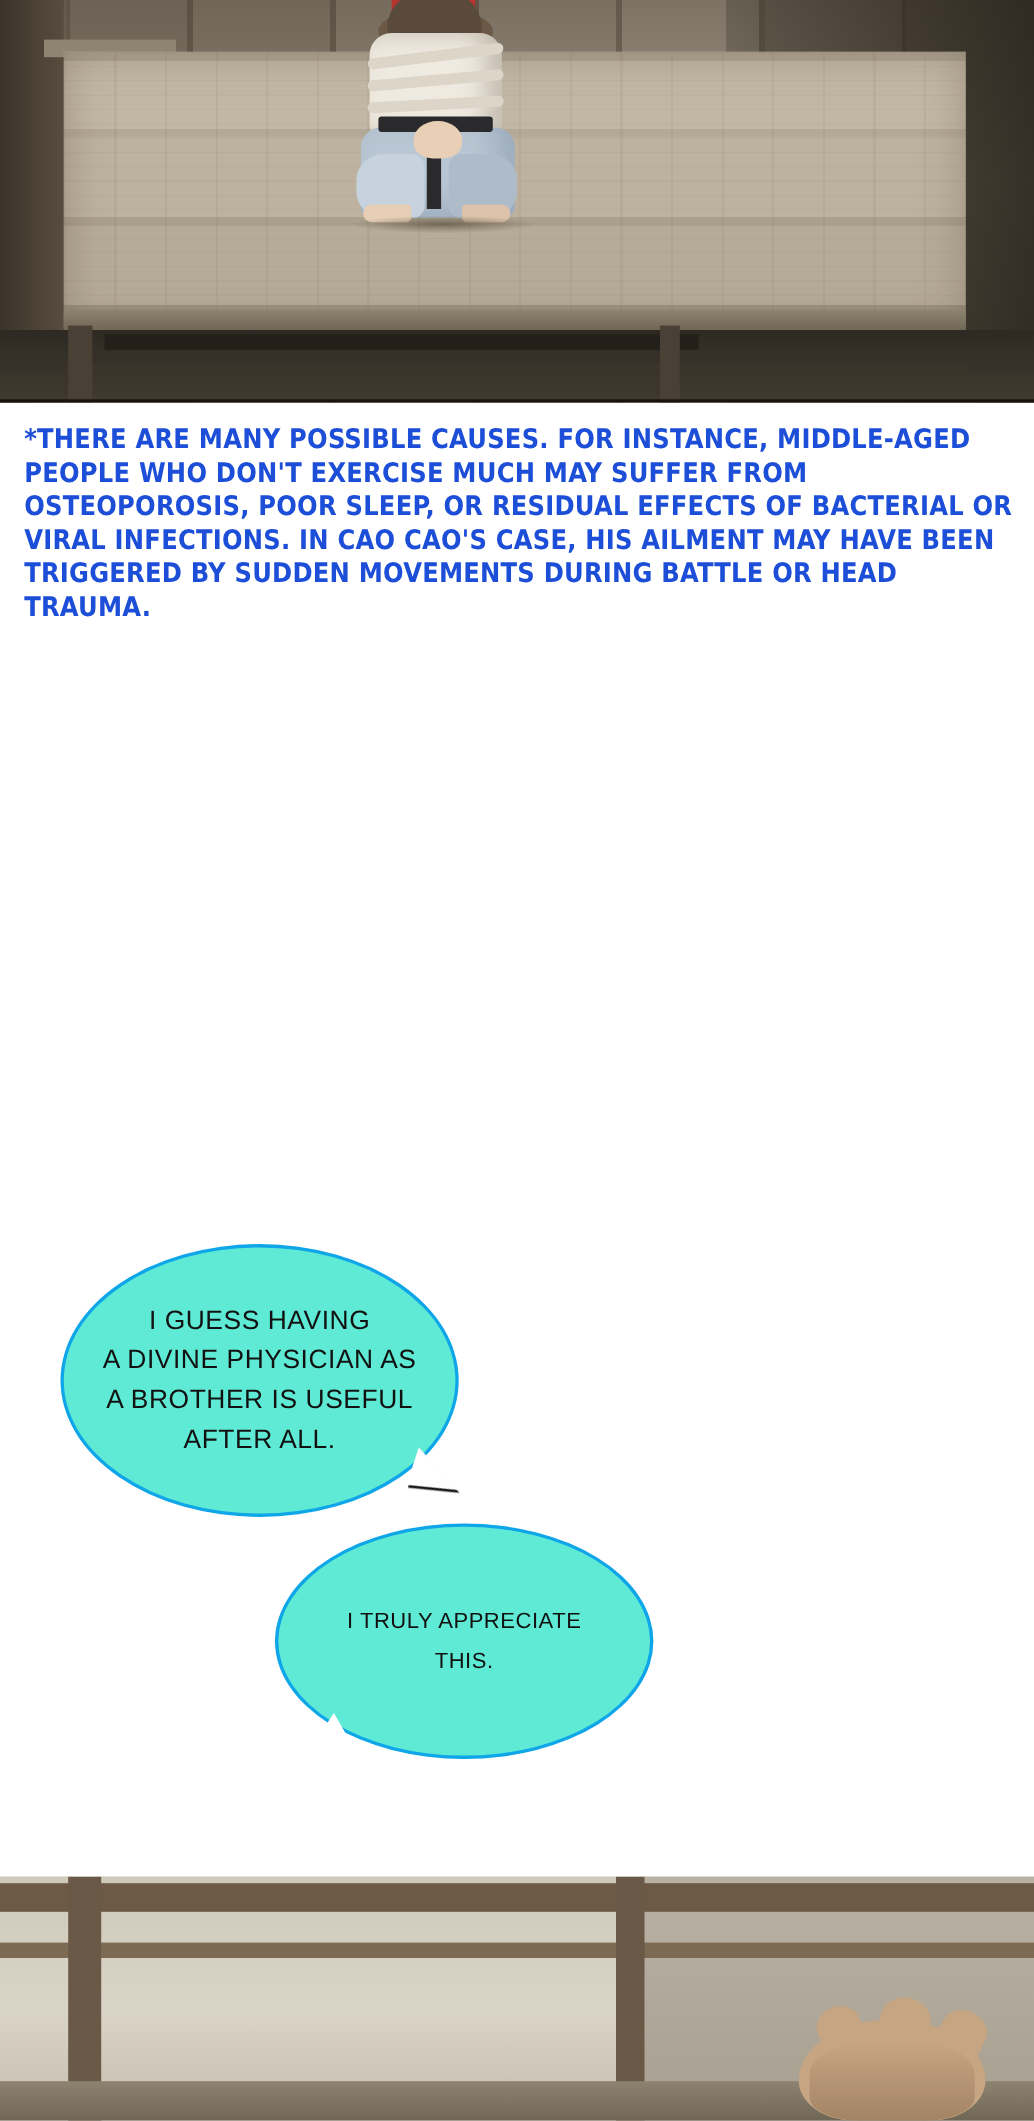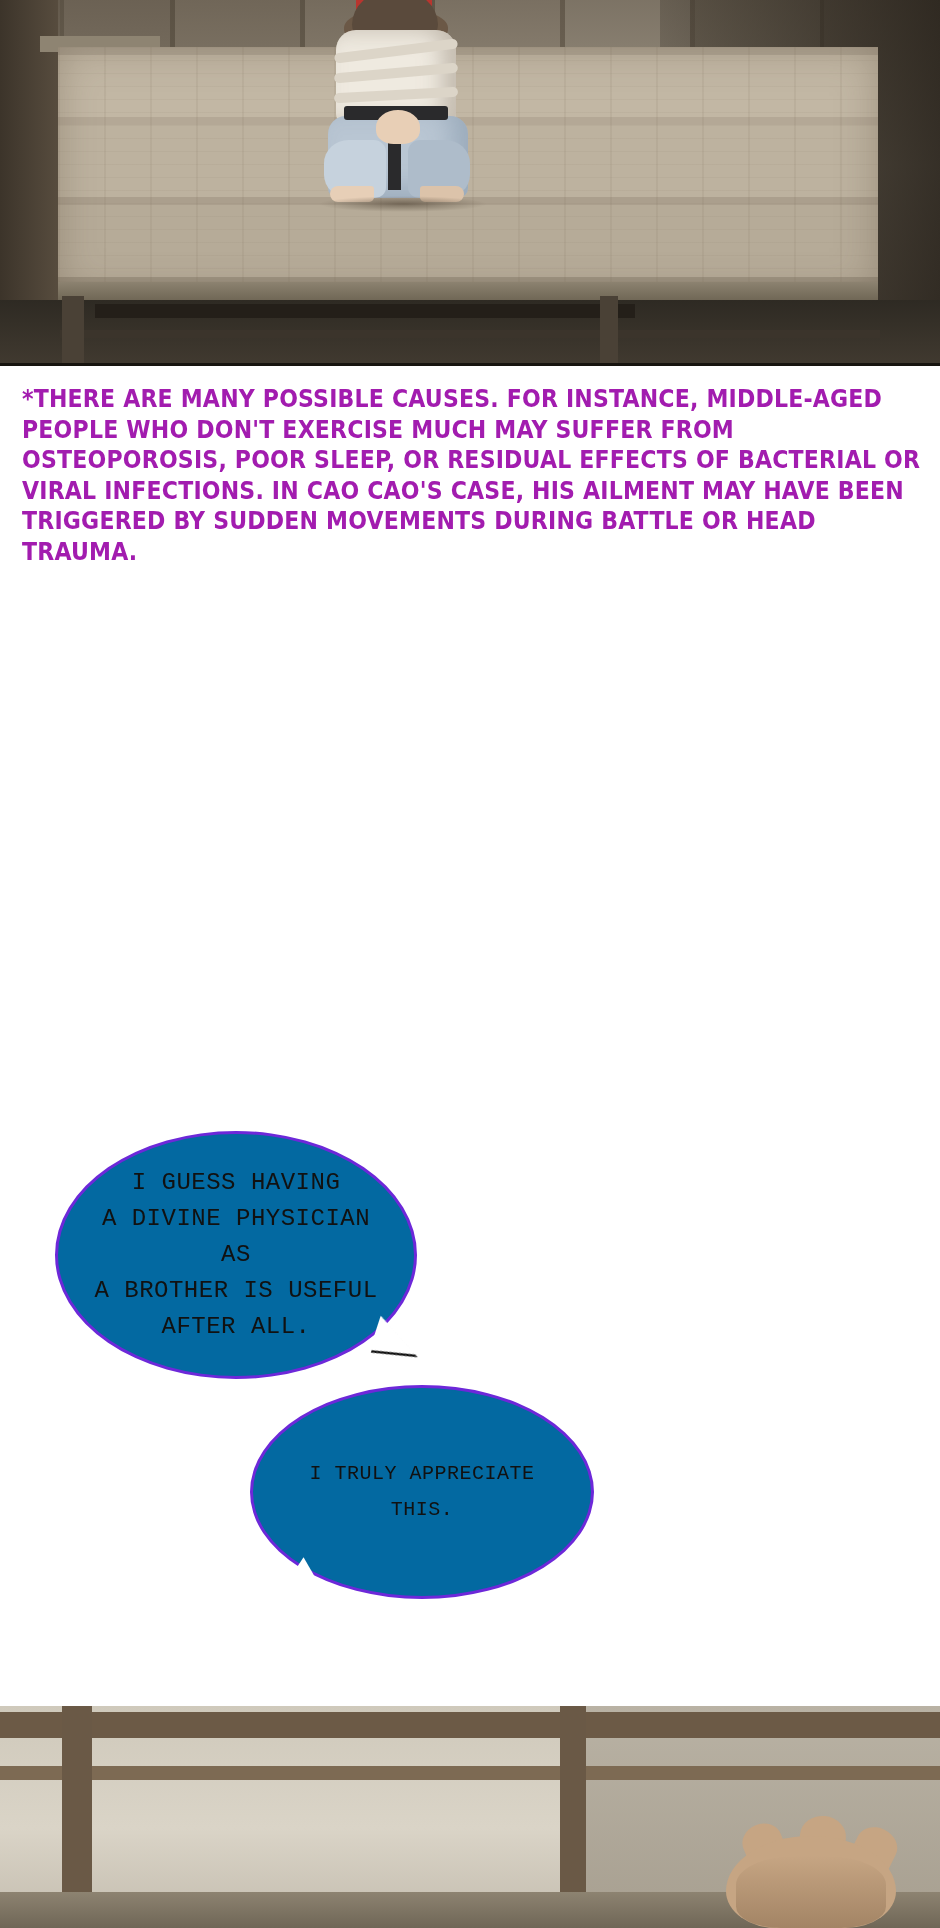--- a/index.html
+++ b/index.html
@@ -180,21 +180,21 @@
   
   #narration {
     position: absolute;
     left: 22px;
     top: 384px;
     width: 900px;
     font-family: "DejaVu Sans", sans-serif;
     font-size: 24.5px;
     line-height: 30.5px;
     letter-spacing: .2px;
-    color: #a21caf;
+    color: #1d4ed8;
     font-weight: 600;
     text-transform: uppercase;
     font-stretch: condensed;
   }
 
   
   #panel-bottom {
     position: absolute;
     left: 0; top: 1706px;
     width: 940px; height: 222px;
@@ -243,30 +243,30 @@
   .b-head-spike3 { left: 856px; top: 122px; width: 42px; height: 34px; transform: rotate(26deg); border-radius: 50% 50% 0 0; }
   .b-head-shadow {
     position: absolute; left: 736px; top: 150px; width: 150px; height: 72px;
     background: linear-gradient(180deg, rgba(140,110,80,0), rgba(120,92,64,.45));
     border-radius: 40% 40% 30% 30%;
   }
 
   
   .bubble {
     position: absolute;
-    background: #0369a1;
-    border: 3px solid #6d28d9;
+    background: #5eead4;
+    border: 3px solid #0ea5e9;
     border-radius: 50%;
     box-sizing: border-box;
     display: flex;
     align-items: center;
     justify-content: center;
     text-align: center;
     color: #111111;
-    font-family: Liberation Mono, monospace;
+    font-family: Liberation Sans, sans-serif;
     letter-spacing: .5px;
     z-index: 5;
   }
   #bubble-1 {
     left: 55px; top: 1131px;
     width: 362px; height: 248px;
     font-size: 24px;
     line-height: 36px;
   }
   #bubble-1 .tail {

